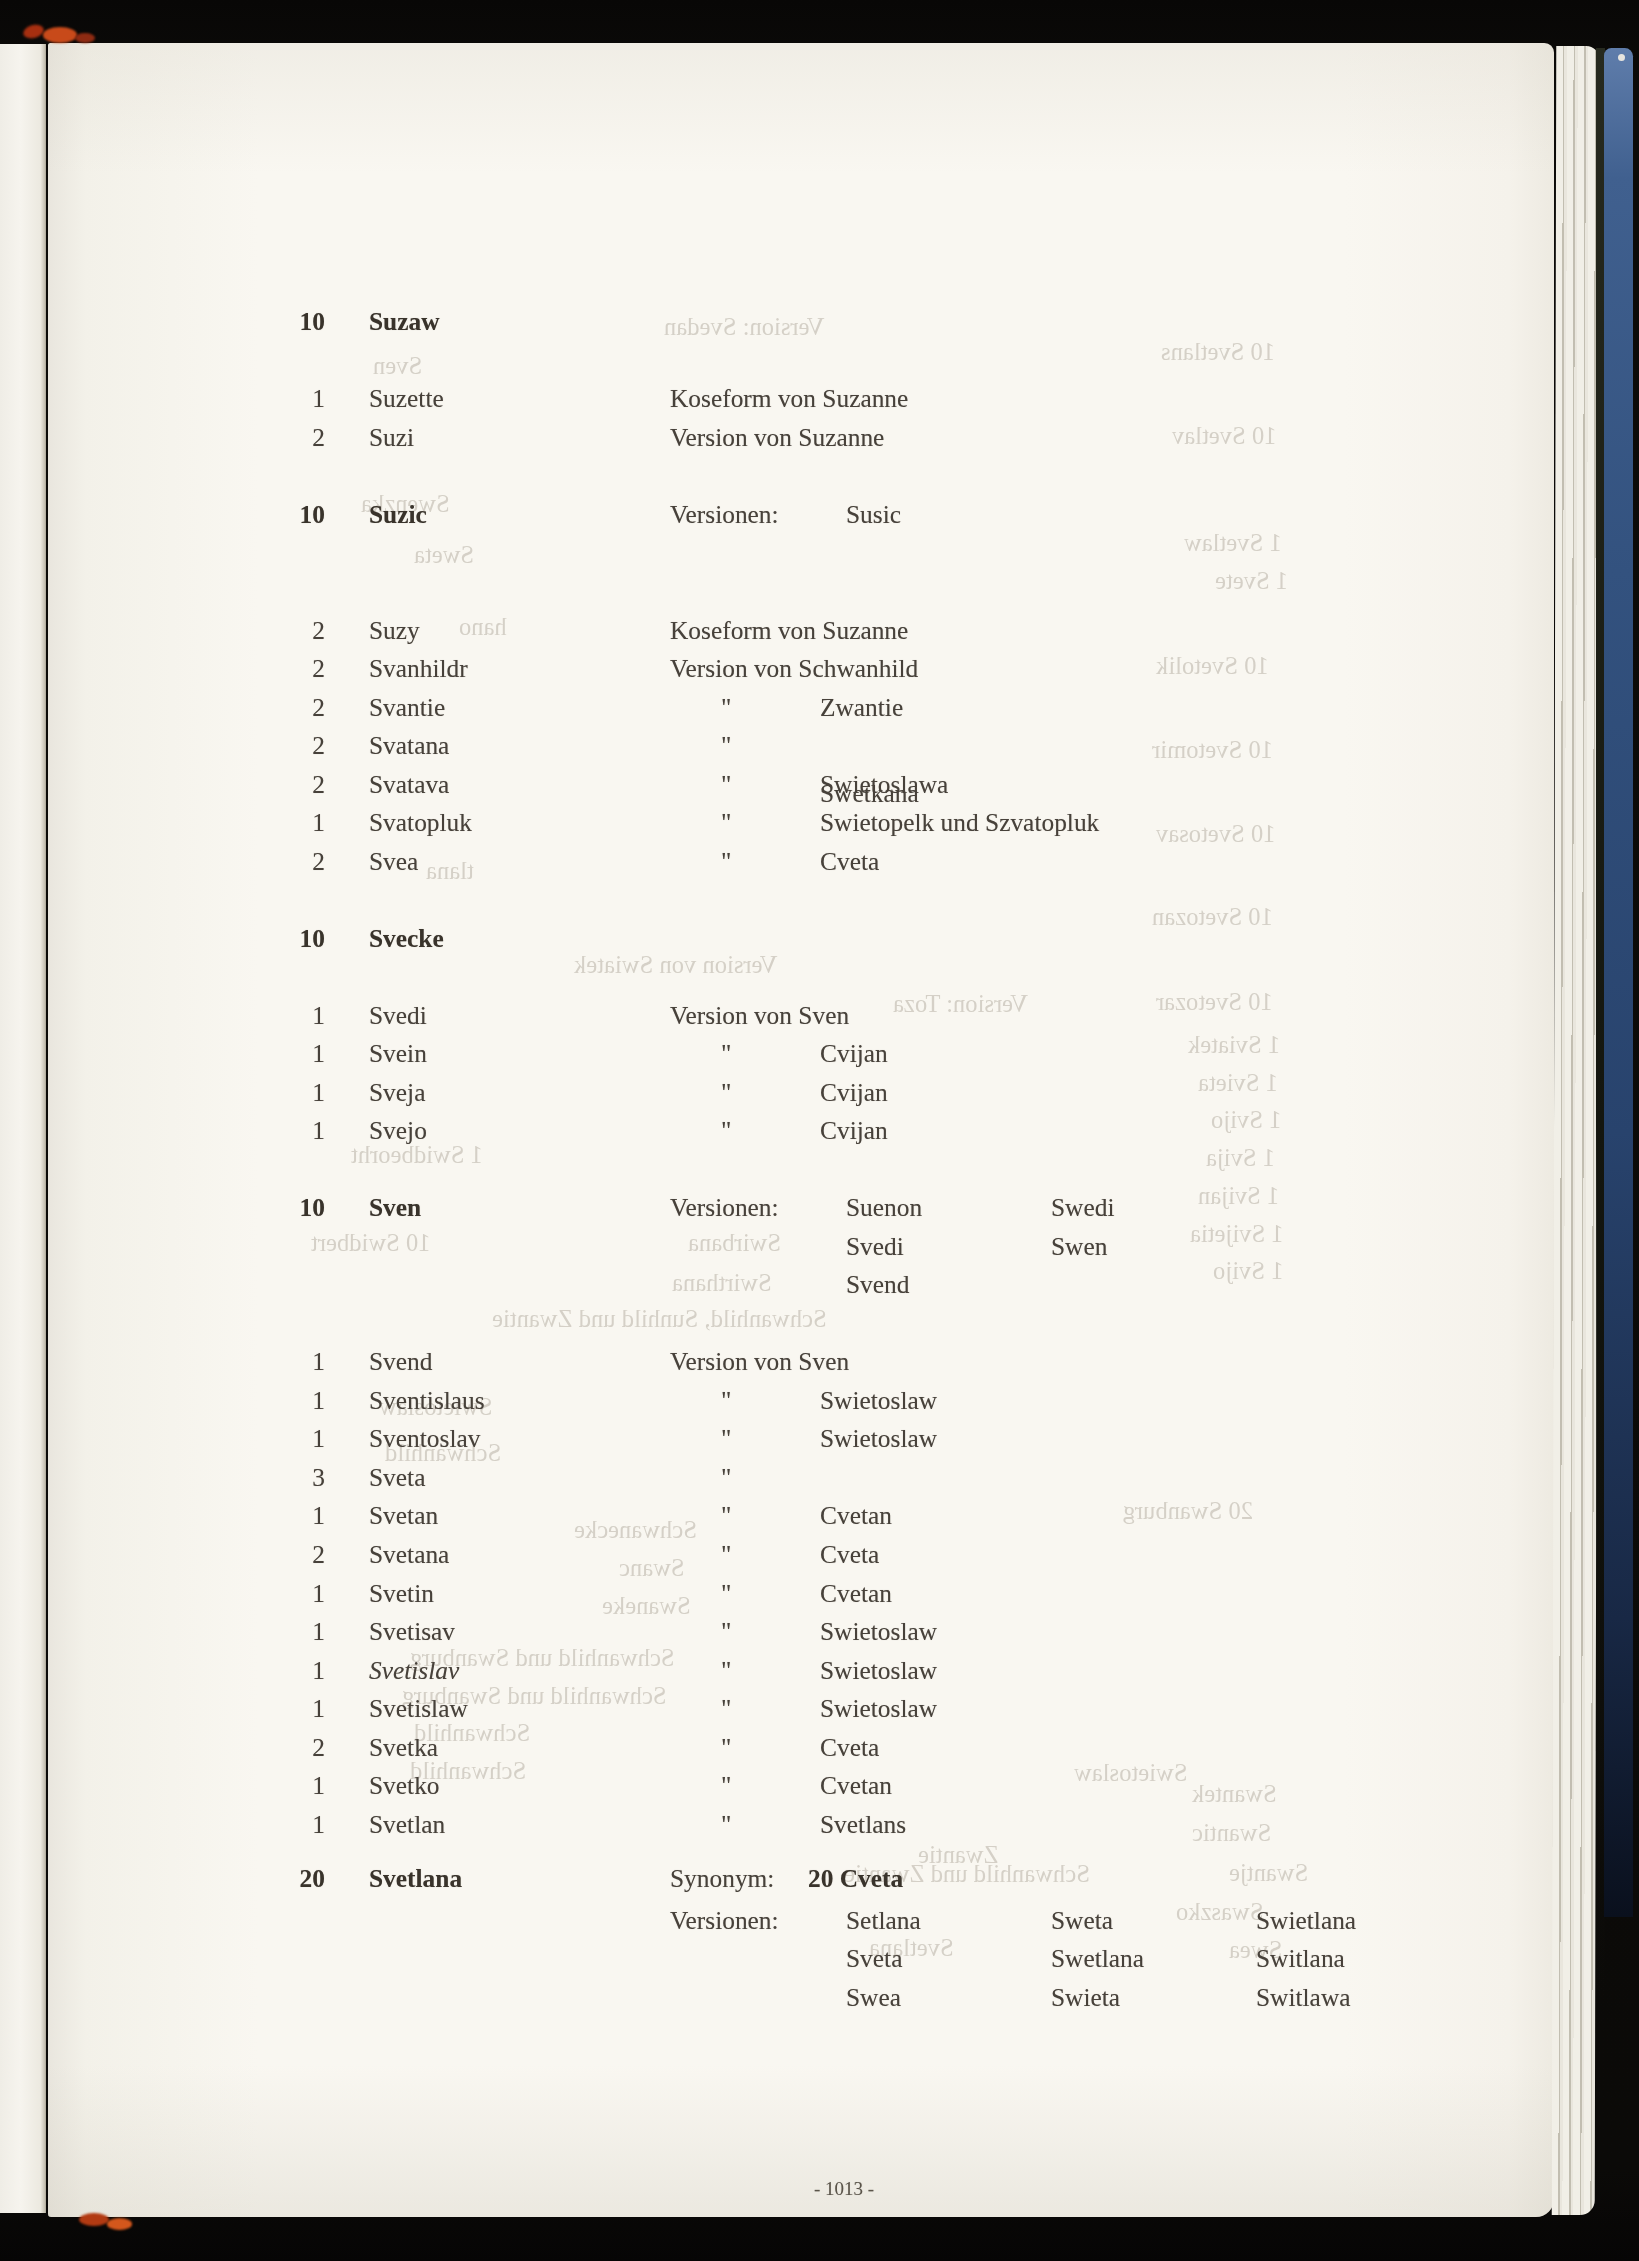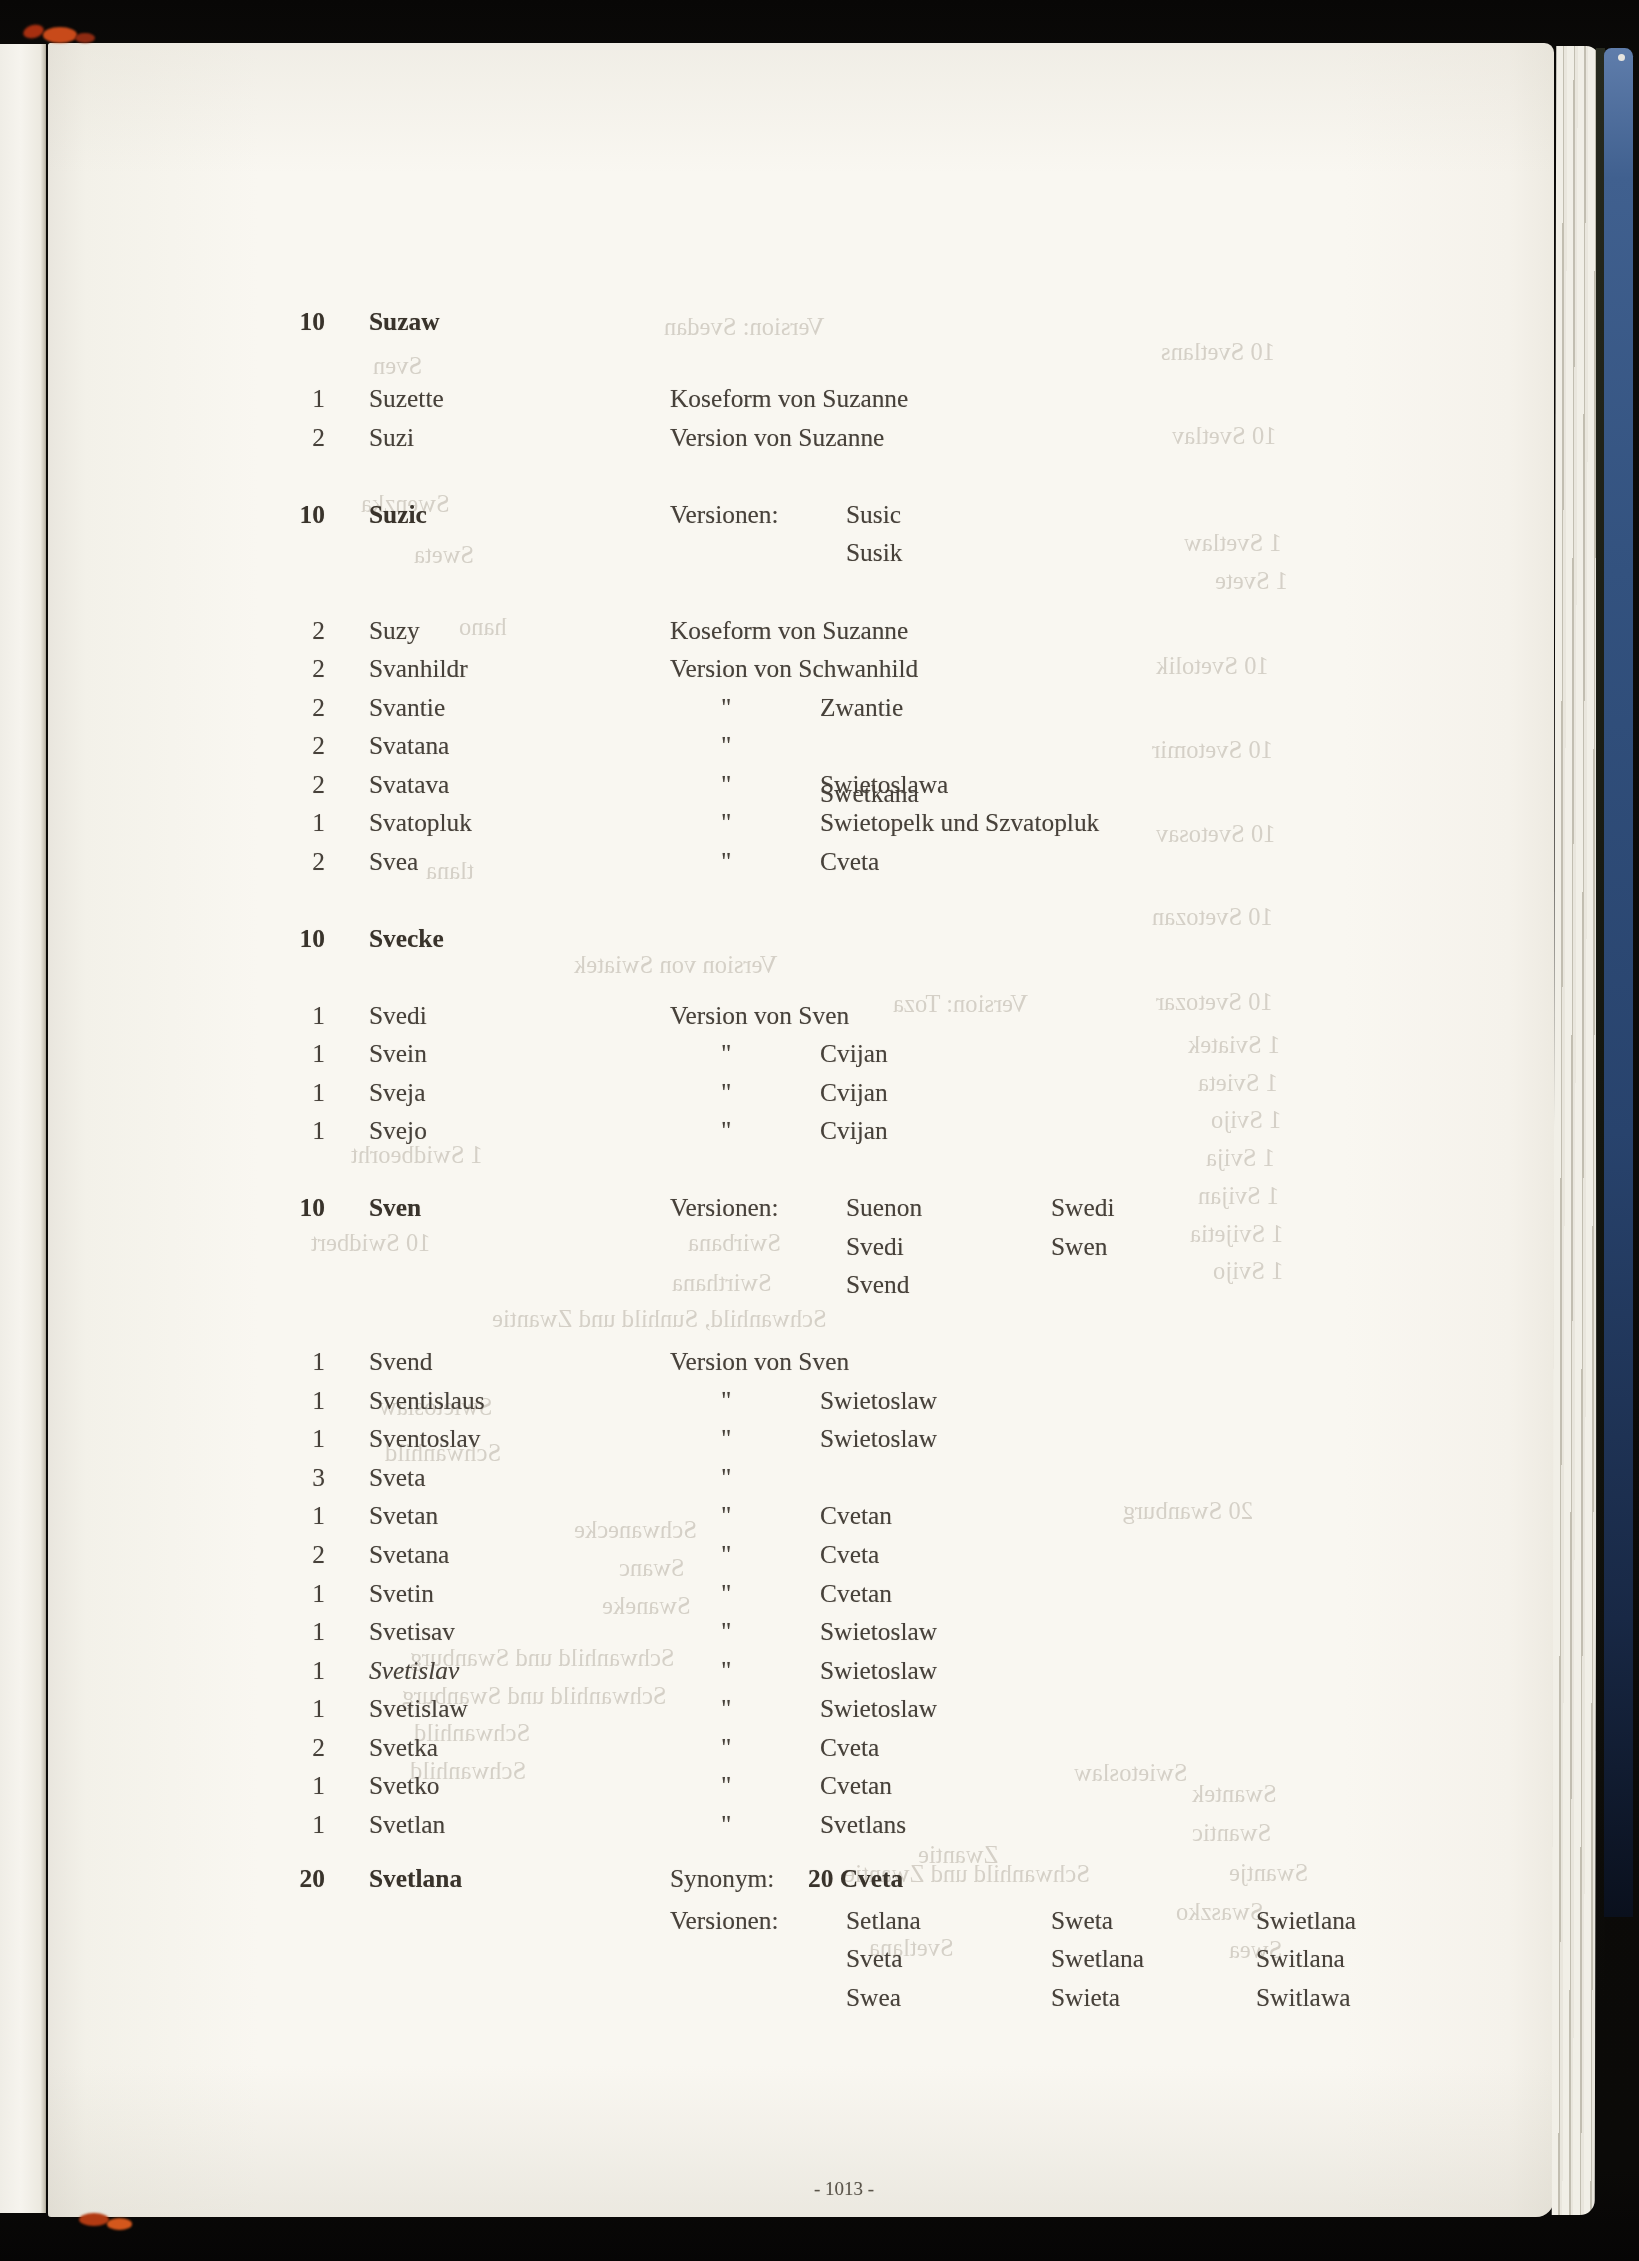--- a/index.html
+++ b/index.html
@@ -141,23 +141,20 @@
         <span class="cell numcell">2</span>
         <span class="cell" style="left: 369px;">Suzi</span>
         <span class="cell" style="left: 670px;">Version von Suzanne</span>
       </div>
       <div class="row" style="top: 500px;">
         <span class="cell numcell b">10</span>
         <span class="cell b" style="left: 369px;">Suzic</span>
         <span class="cell" style="left: 670px;">Versionen:</span>
         <span class="cell" style="left: 846px;">Susic</span>
       </div>
-      <div class="row" style="top: 538px;">
-        <span class="cell" style="left: 846px;">Susik</span>
-      </div>
       <div class="row" style="top: 616px;">
         <span class="cell numcell">2</span>
         <span class="cell" style="left: 369px;">Suzy</span>
         <span class="cell" style="left: 670px;">Koseform von Suzanne</span>
       </div>
       <div class="row" style="top: 654px;">
         <span class="cell numcell">2</span>
         <span class="cell" style="left: 369px;">Svanhildr</span>
         <span class="cell" style="left: 670px;">Version von Schwanhild</span>
       </div>

